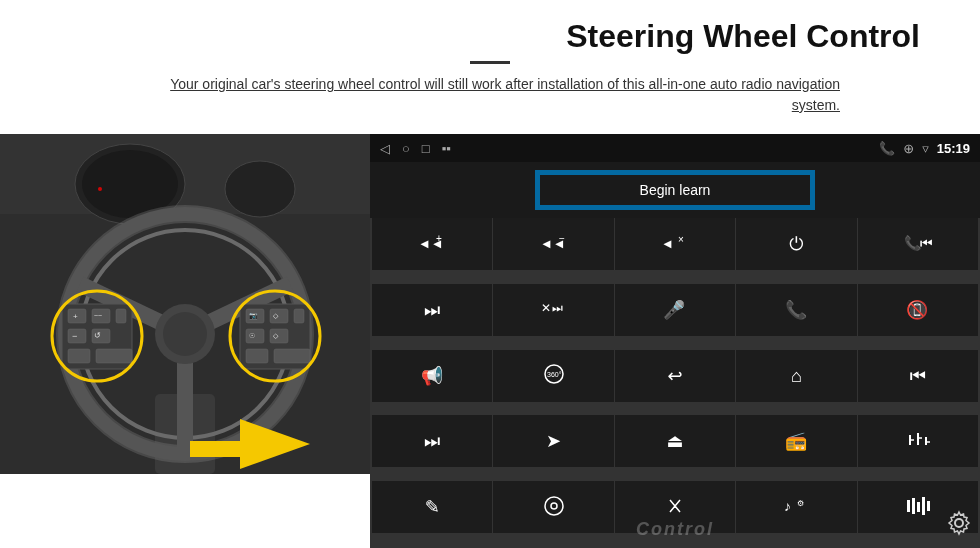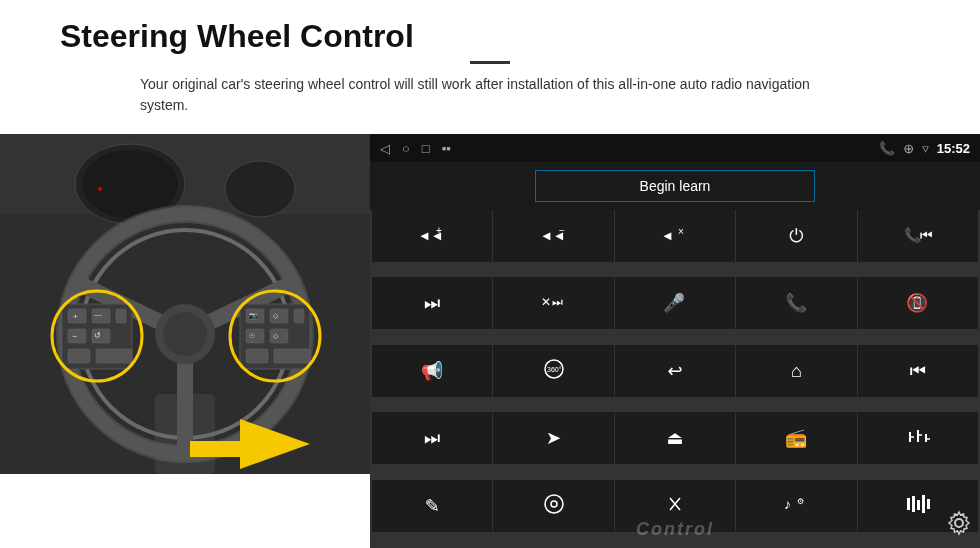--- a/index.html
+++ b/index.html
@@ -14,21 +14,21 @@
     .page-container {
       width: 980px;
       height: 548px;
       display: flex;
       flex-direction: column;
       align-items: center;
     }
 
     .header-section {
       width: 100%;
-      text-align: left;
+      text-align: right;
       padding: 18px 60px 10px;
     }
 
     .main-title {
       font-size: 32px;
       font-weight: 900;
       color: #111;
       margin-bottom: 6px;
     }
 
@@ -38,20 +38,21 @@
       background: #333;
       margin: 0 auto 10px;
     }
 
     .subtitle {
       font-size: 14px;
       color: #333;
       line-height: 1.5;
       max-width: 700px;
       margin: 0 auto;
+      text-decoration: underline;
     }
 
     .content-section {
       display: flex;
       width: 980px;
       flex: 1;
       margin-top: 8px;
     }
 
     
@@ -120,21 +121,21 @@
     }
 
     .begin-learn-row {
       padding: 8px 10px;
       display: flex;
       justify-content: center;
     }
 
     .begin-learn-btn {
       background: transparent;
-      border: 1px solid #0369a1;
+      border: 5px solid #0369a1;
       color: #fff;
       font-size: 14px;
       padding: 7px 80px;
       cursor: pointer;
       width: 280px;
       text-align: center;
     }
 
     .control-grid {
       display: grid;
@@ -279,21 +280,21 @@
           <div class="status-left">
             <span class="nav-icon">◁</span>
             <span class="nav-icon">○</span>
             <span class="nav-icon">□</span>
             <span class="nav-icon">▪▪</span>
           </div>
           <div class="status-right">
             <span class="nav-icon">📞</span>
             <span class="nav-icon">⊕</span>
             <span class="nav-icon">▿</span>
-            <span class="status-time">15:52</span>
+            <span class="status-time">15:19</span>
           </div>
         </div>
 
         <div class="begin-learn-row">
           <button class="begin-learn-btn">Begin learn</button>
         </div>
 
         <div class="control-grid">
 
           <div class="grid-cell">

